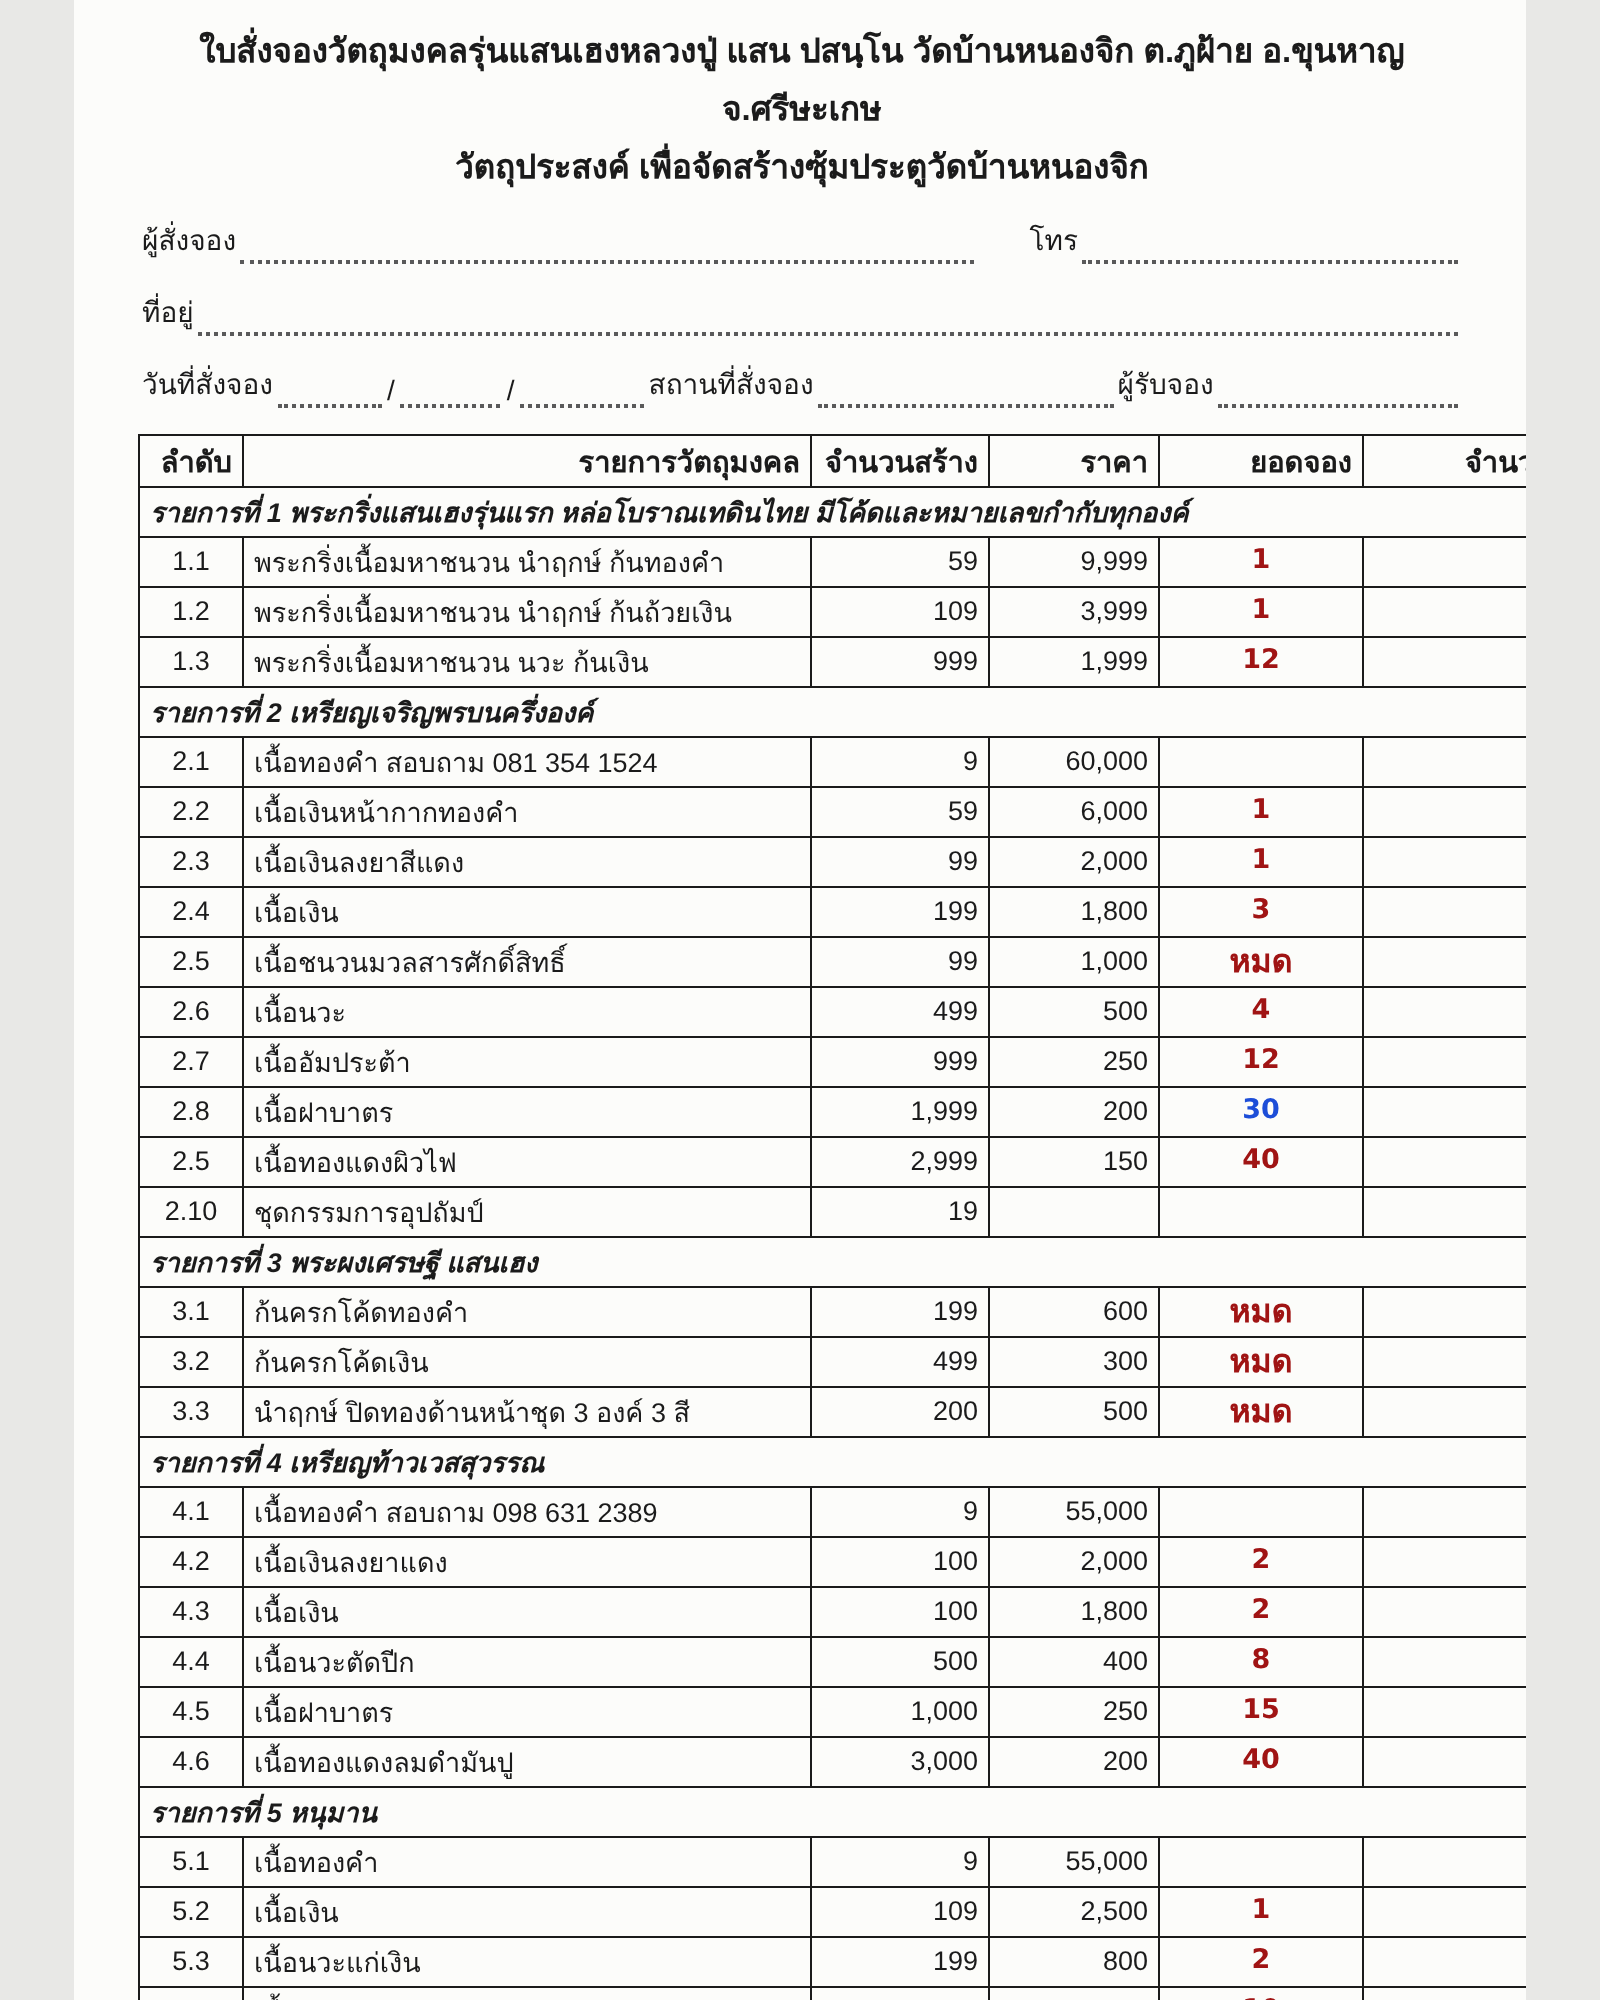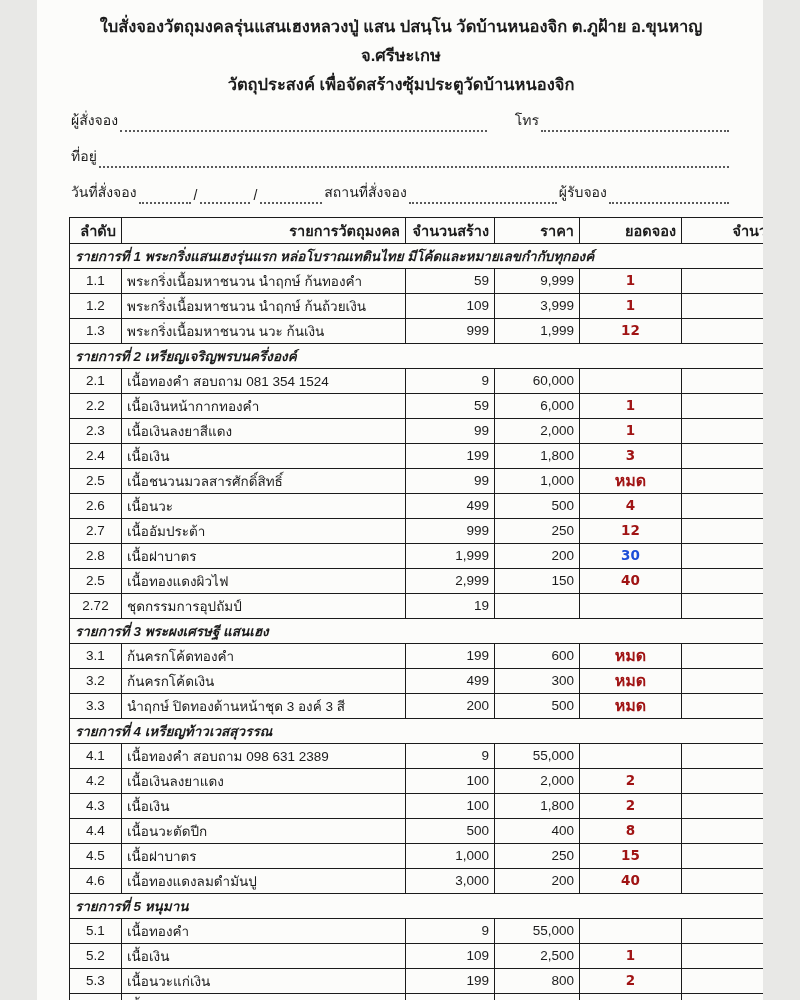--- a/index.html
+++ b/index.html
@@ -194,21 +194,21 @@
         </tr>
         <tr>
           <td class="c-no">2.5</td>
           <td class="c-item">เนื้อทองแดงผิวไฟ</td>
           <td class="c-qty">2,999</td>
           <td class="c-price">150</td>
           <td class="c-booked" style="color: rgb(160, 20, 20);">40</td>
           <td></td>
         </tr>
         <tr>
-          <td class="c-no">2.72</td>
+          <td class="c-no">2.10</td>
           <td class="c-item">ชุดกรรมการอุปถัมป์</td>
           <td class="c-qty">19</td>
           <td class="c-price"></td>
           <td class="c-booked" style="color: rgb(160, 20, 20);"></td>
           <td></td>
         </tr>
         <tr class="section-row">
           <td colspan="6">รายการที่ 3 พระผงเศรษฐี แสนเฮง</td>
         </tr>
         <tr>

